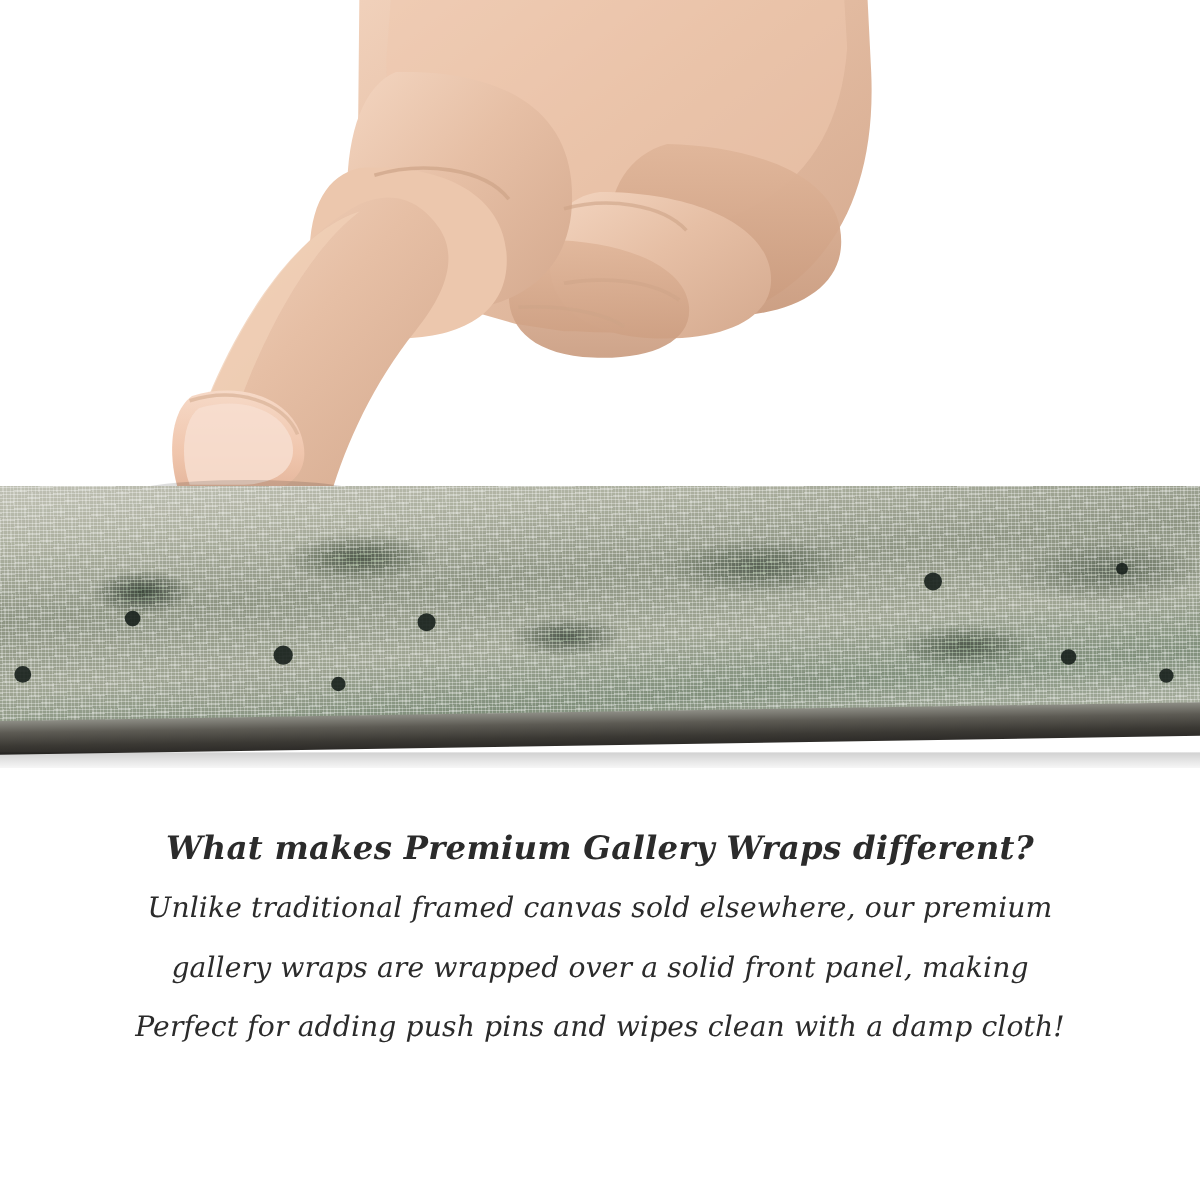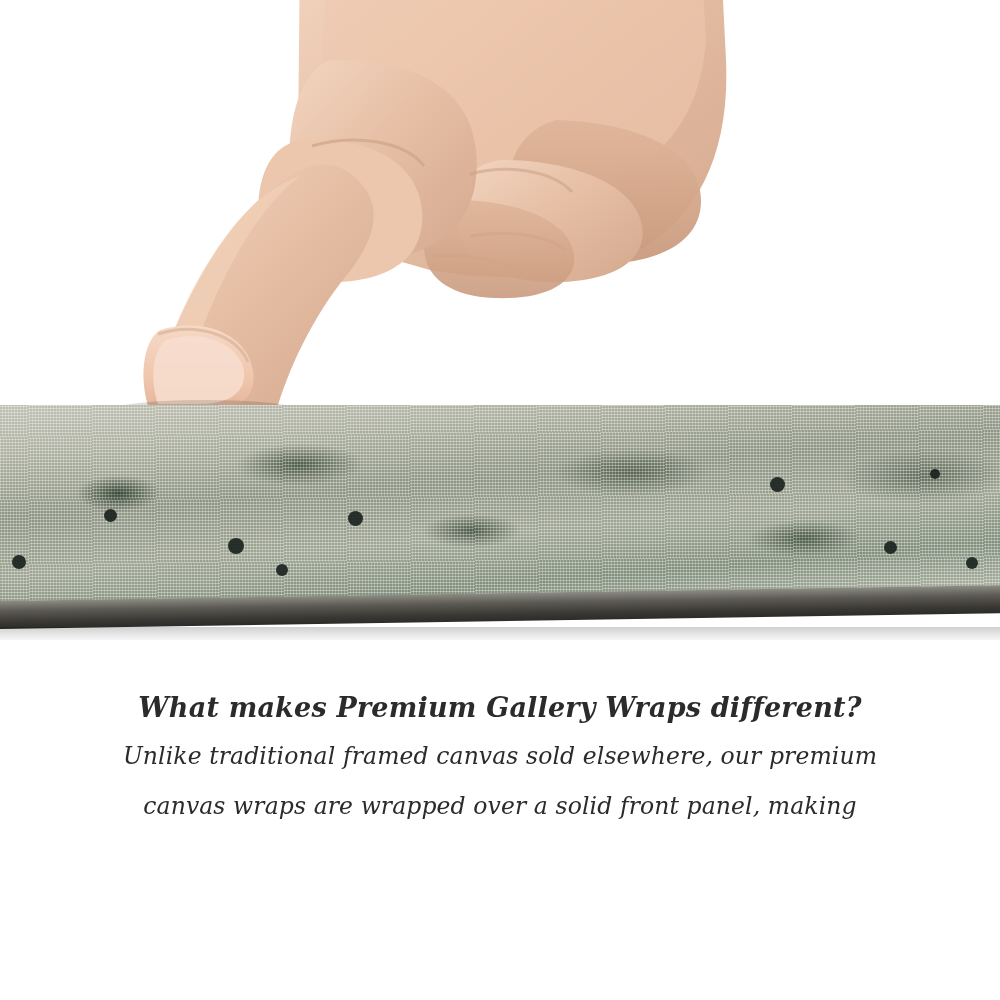--- a/index.html
+++ b/index.html
@@ -181,17 +181,18 @@
     <div class="speck" style="left:966px; top:152px; width:12px; height:12px;"></div>
     <div class="speck" style="left:930px; top:64px;  width:10px; height:10px;"></div>
     <div class="panel-side"></div>
     <div class="panel-shadow"></div>
   </div>
 
   <div class="caption">
     <h2 class="caption-heading">What makes Premium Gallery Wraps different?</h2>
     <div class="caption-body">
       <p>Unlike traditional framed canvas sold elsewhere, our premium</p>
-      <p>canvas wraps are wrapped over a solid front panel, making</p>
+      <p>gallery wraps are wrapped over a solid front panel, making</p>
+      <p>Perfect for adding push pins and wipes clean with a damp cloth!</p>
     </div>
   </div>
 
 </div>
 
 </body></html>

